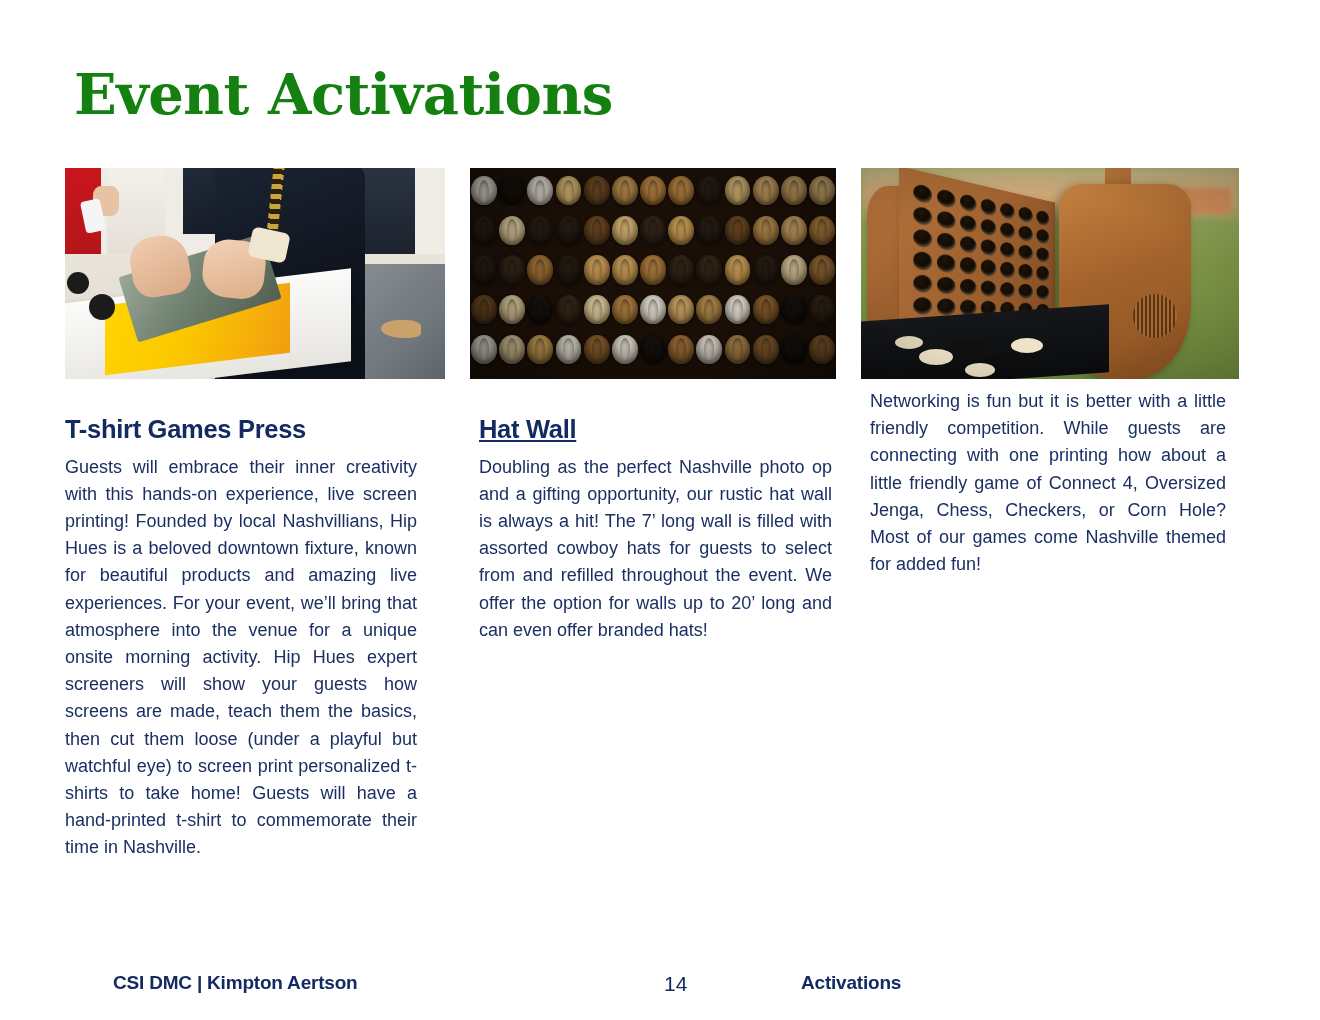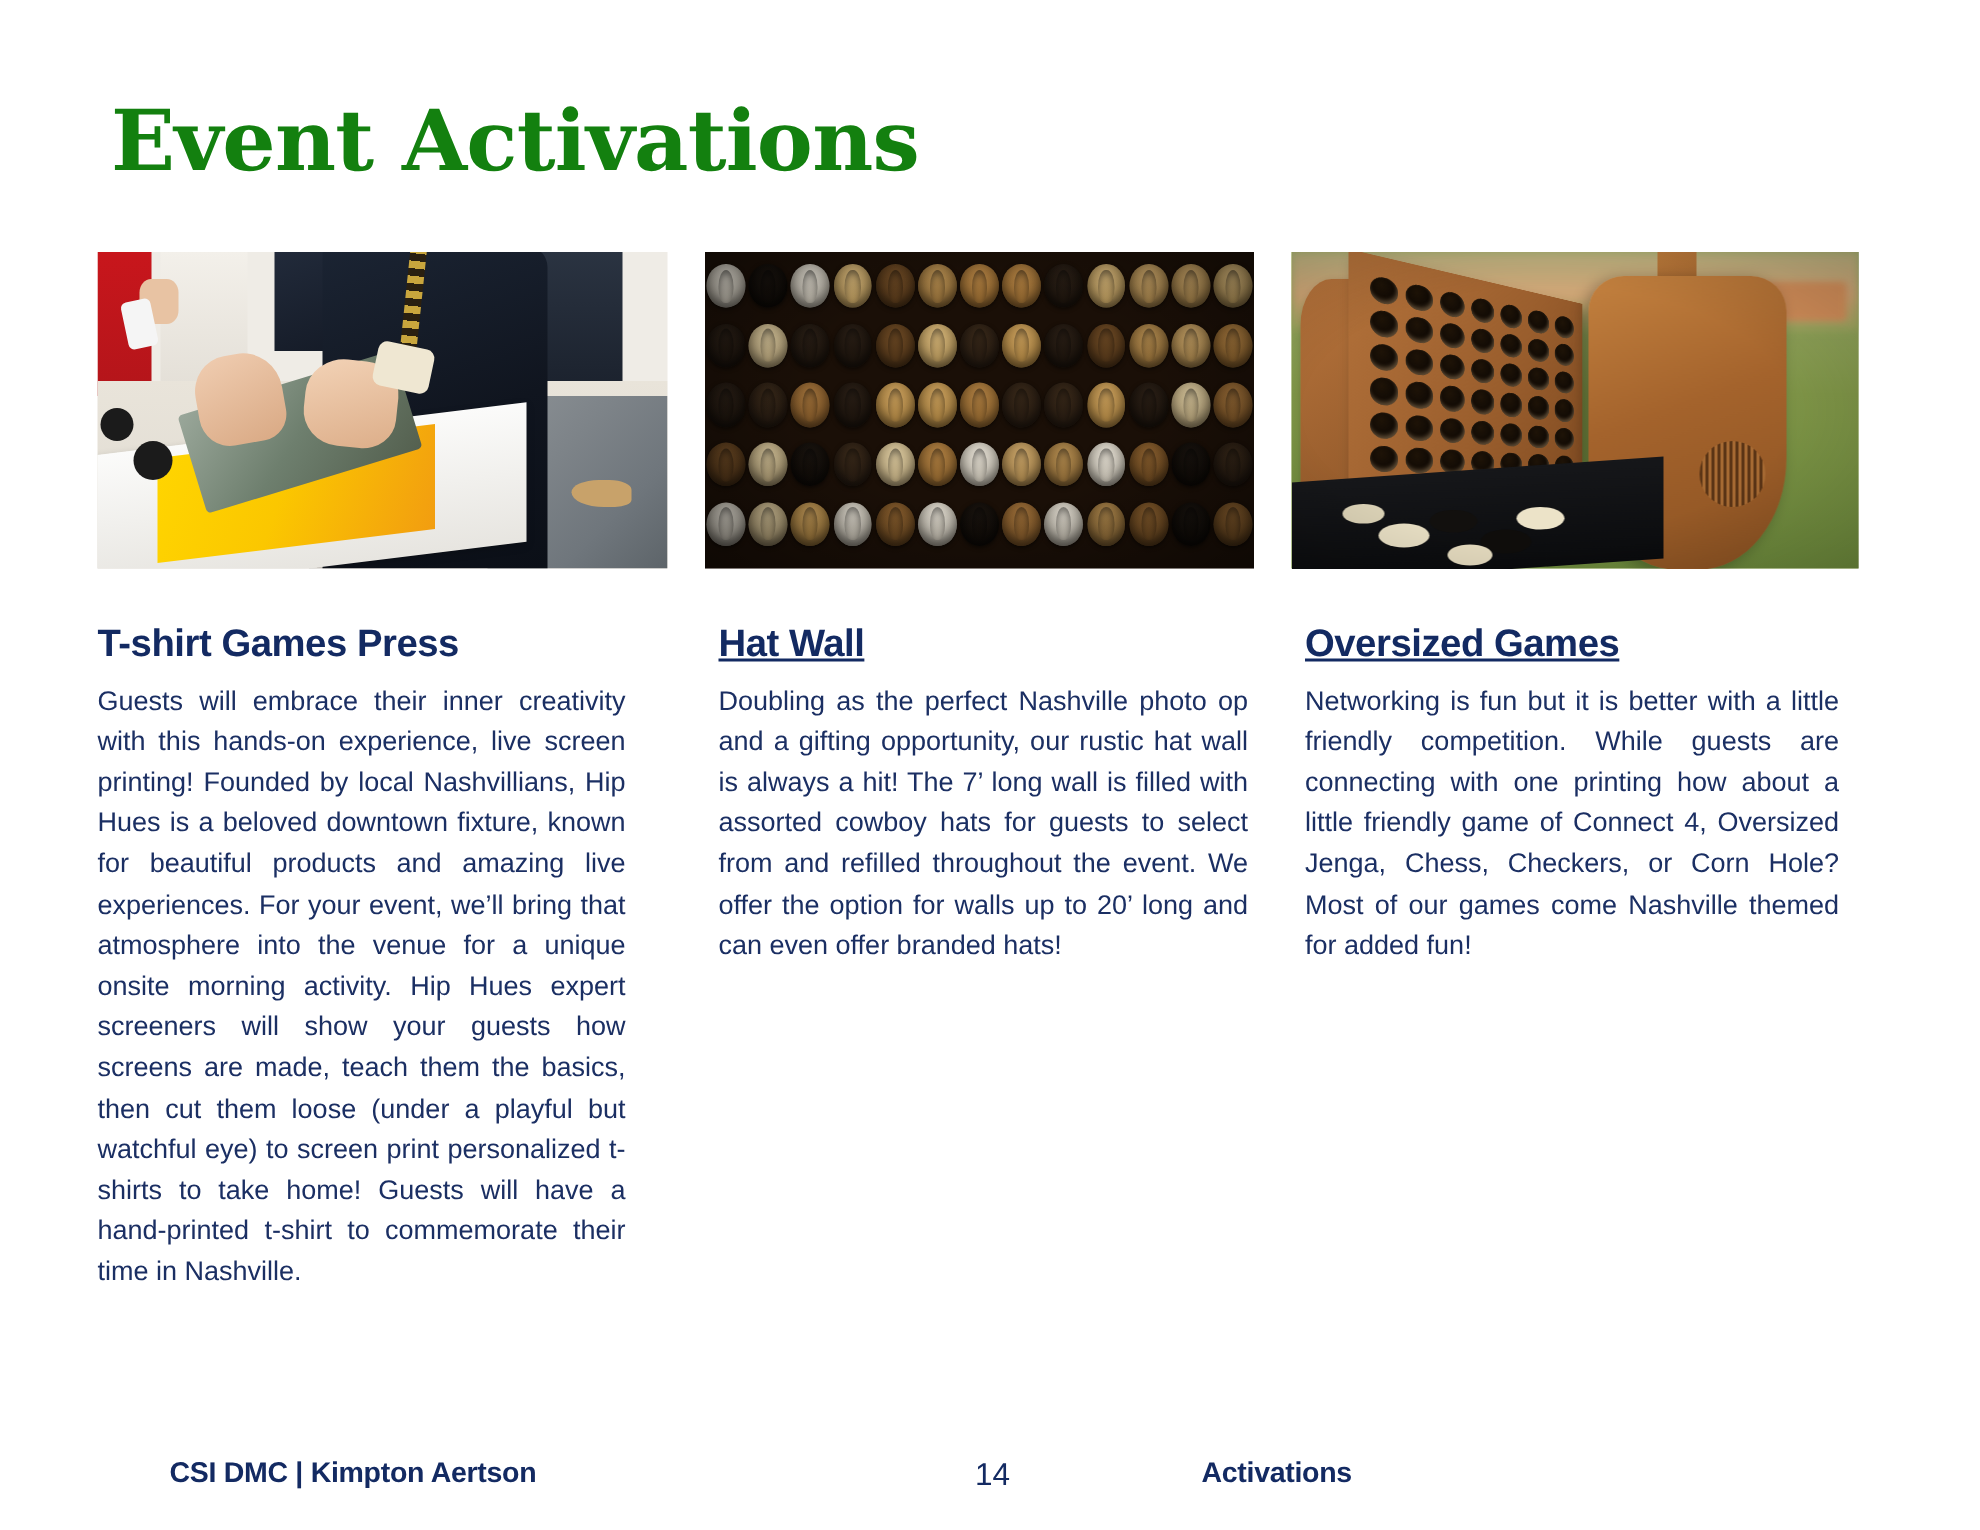--- a/index.html
+++ b/index.html
@@ -98,21 +98,21 @@
     left: 113px;
     top: 0;
     font-size: 19px;
     font-weight: 700;
     color: #132a62;
     letter-spacing: -0.2px;
     white-space: nowrap;
   }
   .footer-page {
     position: absolute;
-    left: 650px;
+    left: 664px;
     top: 0;
     font-size: 21px;
     font-weight: 400;
     color: #132a62;
     white-space: nowrap;
     text-align: center;
   }
   .footer-right {
     position: absolute;
     left: 801px;
@@ -678,21 +678,20 @@
         <div class="soundhole"></div>
         <div class="cloth"></div>
         <div class="disc d1"></div>
         <div class="disc d2"></div>
         <div class="disc d3"></div>
         <div class="disc d4"></div>
         <div class="disc d5"></div>
         <div class="disc d6"></div>
         <div class="vignette3"></div>
       </div>
-      <div class="card-heading">Oversized Games</div>
       <div class="card-body">Networking is fun but it is better with a little friendly competition. While guests are connecting with one printing how about a little friendly game of Connect 4, Oversized Jenga, Chess, Checkers, or Corn Hole?  Most of our games come Nashville themed for added fun!</div>
     </div>
 
   </div>
 
   <div class="footer">
     <div class="footer-left">CSI DMC | Kimpton Aertson</div>
     <div class="footer-page">14</div>
     <div class="footer-right">Activations</div>
   </div>

